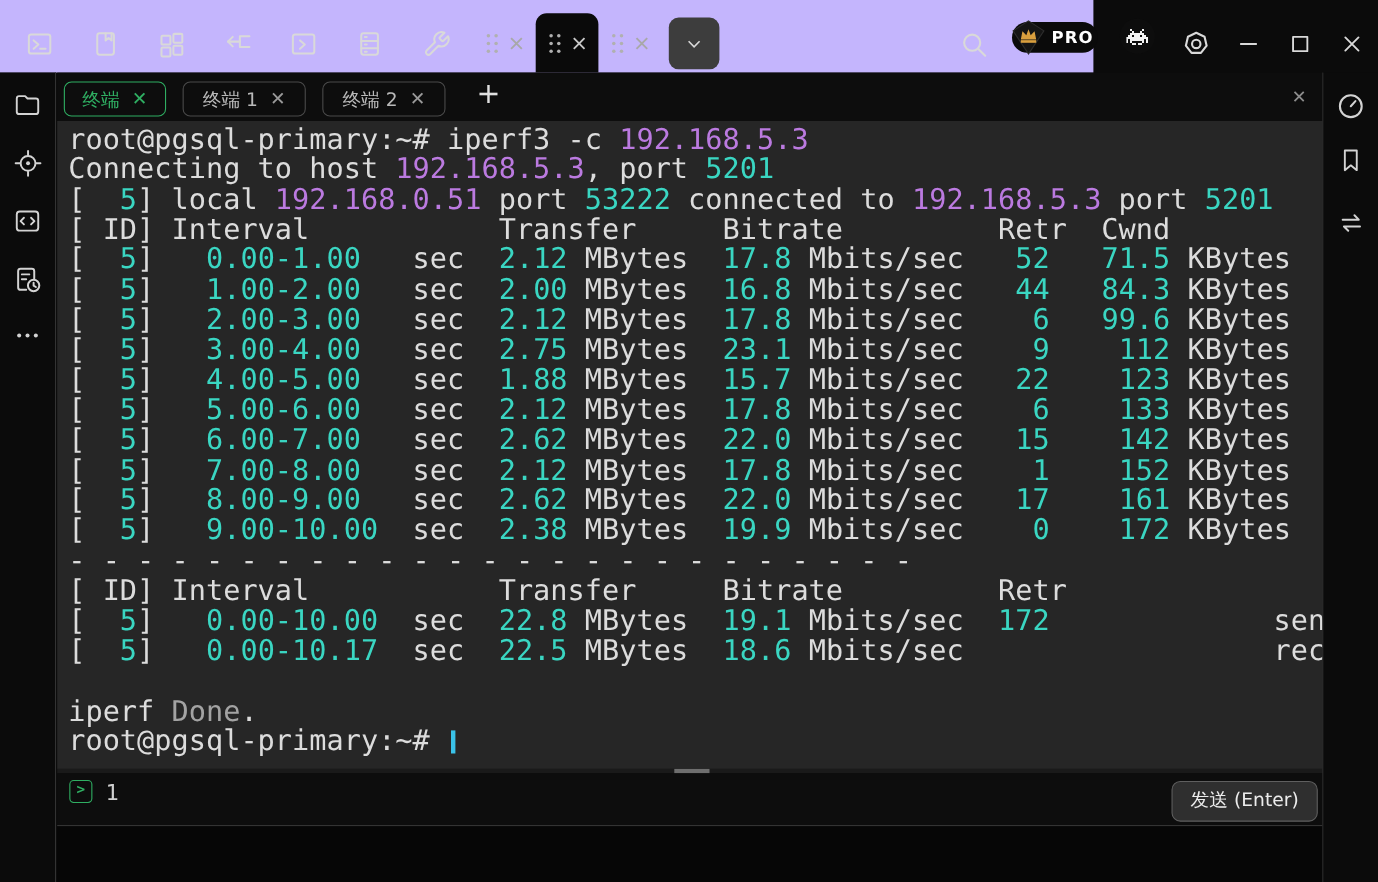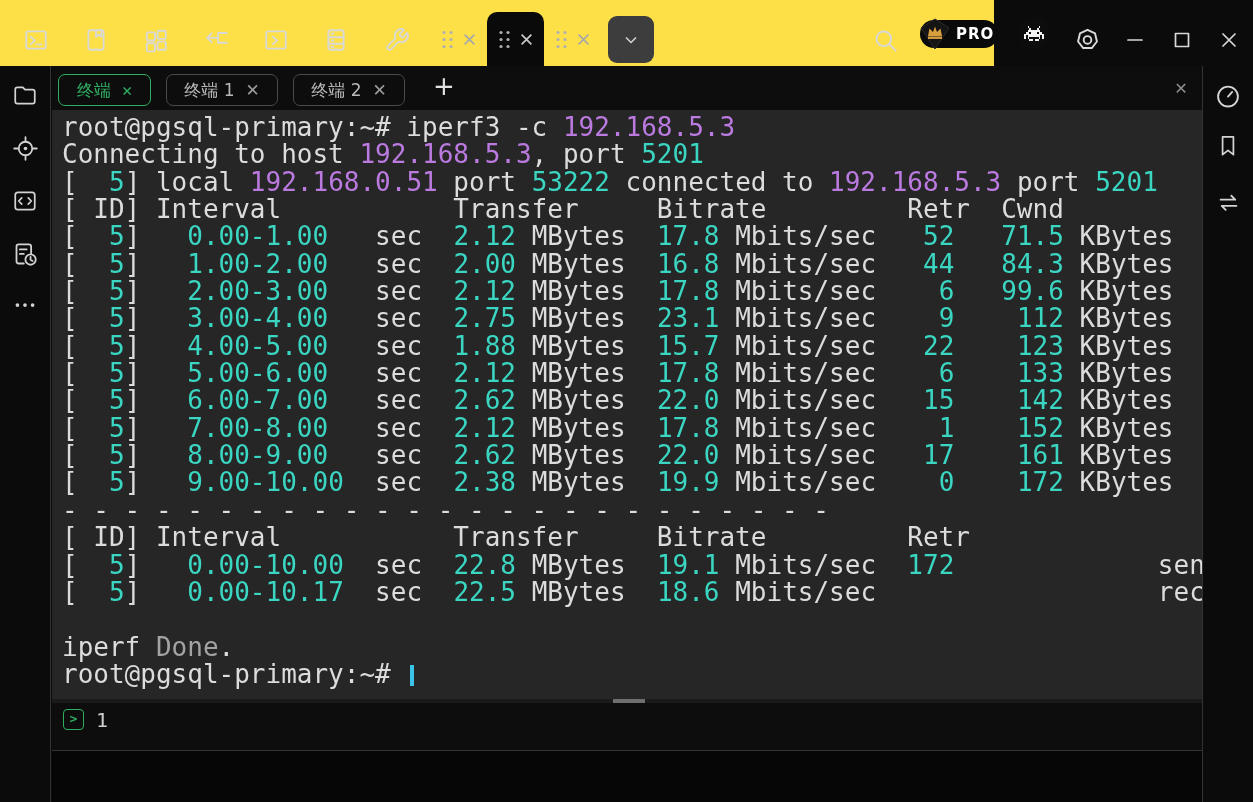--- a/index.html
+++ b/index.html
@@ -3,21 +3,21 @@
 <meta charset="utf-8">
 <style>
   * { margin:0; padding:0; box-sizing:border-box; }
   html,body { width:1253px; height:802px; }
   body {
     position:relative; overflow:hidden;
     background:#0b0b0b;
     font-family:"DejaVu Sans Mono","Liberation Mono",monospace;
   }
   
-  .toolbar { position:absolute; left:0; top:0; width:994px; height:66px; background:#fde047; }
+  .toolbar { position:absolute; left:0; top:0; width:994px; height:66px; background:#c4b5fd; }
   .tb-icon { position:absolute; top:26px; width:28px; height:28px; display:flex; align-items:center; justify-content:center; cursor:pointer; }
   .tb-icon svg { stroke:#d9d9d9; fill:none; stroke-width:1.7; stroke-linecap:round; stroke-linejoin:round; }
   .session-tabs { position:absolute; left:430px; top:12px; height:54px; display:flex; }
   .session-tab { width:57px; height:54px; display:flex; align-items:center; justify-content:center; gap:9px; }
   .session-tab.active { background:#0a0a0a; border-radius:10px 10px 0 0; }
   .session-tab svg { display:block; }
   .chevron-btn { position:absolute; left:608px; top:16px; width:46px; height:47px; background:#3d3d3d; border-radius:9px; display:flex; align-items:center; justify-content:center; }
   .chevron-btn svg { stroke:#d9d9d9; fill:none; stroke-width:1.8; }
   .pro-badge { position:absolute; left:920px; top:20px; width:78px; height:28px; background:#0a0a0a; border-radius:15px; display:flex; align-items:center; }
   .pro-diamond { position:absolute; left:-2px; top:-3px; width:34px; height:34px; }
@@ -277,21 +277,21 @@
     <svg width="27" height="27" viewBox="0 0 24 24">
         <path d="M5 9.5h13M14.5 6L18 9.5"></path>
         <path d="M19 15H6M9.5 18.5L6 15"></path>
       </svg>
   </div>
 </div>
 
 <div class="main">
 
   <div class="tabbar">
-    <div class="term-tab active" style="left:6px; width:93px;font-family:Liberation Mono, monospace;">
+    <div class="term-tab active" style="left:6px; width:93px;">
       <span>终端</span>
       <span class="x">✕</span>
     </div>
     <div class="term-tab" style="left:114px; width:112px;">
       <span>终端 1</span>
       <span class="x">✕</span>
     </div>
     <div class="term-tab" style="left:241px; width:112px;align-items:center;">
       <span>终端 2</span>
       <span class="x">✕</span>
@@ -304,16 +304,17 @@
     <pre><div><span class="seg-w">root@pgsql-primary:~# iperf3 -c </span><span class="seg-p">192.168.5.3</span></div><div><span class="seg-w">Connecting to host </span><span class="seg-p">192.168.5.3</span><span class="seg-w">, port </span><span class="seg-c">5201</span></div><div><span class="seg-w">[  </span><span class="seg-c">5</span><span class="seg-w">] local </span><span class="seg-p">192.168.0.51</span><span class="seg-w"> port </span><span class="seg-c">53222</span><span class="seg-w"> connected to </span><span class="seg-p">192.168.5.3</span><span class="seg-w"> port </span><span class="seg-c">5201</span></div><div><span class="seg-w">[ ID] Interval           Transfer     Bitrate         Retr  Cwnd</span></div><div><span class="seg-w">[  </span><span class="seg-c">5</span><span class="seg-w">]   </span><span class="seg-c">0.00-1.00</span><span class="seg-w">   sec  </span><span class="seg-c">2.12</span><span class="seg-w"> MBytes  </span><span class="seg-c">17.8</span><span class="seg-w"> Mbits/sec</span><span class="seg-c">   52</span><span class="seg-c">   71.5</span><span class="seg-w"> KBytes</span></div><div><span class="seg-w">[  </span><span class="seg-c">5</span><span class="seg-w">]   </span><span class="seg-c">1.00-2.00</span><span class="seg-w">   sec  </span><span class="seg-c">2.00</span><span class="seg-w"> MBytes  </span><span class="seg-c">16.8</span><span class="seg-w"> Mbits/sec</span><span class="seg-c">   44</span><span class="seg-c">   84.3</span><span class="seg-w"> KBytes</span></div><div><span class="seg-w">[  </span><span class="seg-c">5</span><span class="seg-w">]   </span><span class="seg-c">2.00-3.00</span><span class="seg-w">   sec  </span><span class="seg-c">2.12</span><span class="seg-w"> MBytes  </span><span class="seg-c">17.8</span><span class="seg-w"> Mbits/sec</span><span class="seg-c">    6</span><span class="seg-c">   99.6</span><span class="seg-w"> KBytes</span></div><div><span class="seg-w">[  </span><span class="seg-c">5</span><span class="seg-w">]   </span><span class="seg-c">3.00-4.00</span><span class="seg-w">   sec  </span><span class="seg-c">2.75</span><span class="seg-w"> MBytes  </span><span class="seg-c">23.1</span><span class="seg-w"> Mbits/sec</span><span class="seg-c">    9</span><span class="seg-c">    112</span><span class="seg-w"> KBytes</span></div><div><span class="seg-w">[  </span><span class="seg-c">5</span><span class="seg-w">]   </span><span class="seg-c">4.00-5.00</span><span class="seg-w">   sec  </span><span class="seg-c">1.88</span><span class="seg-w"> MBytes  </span><span class="seg-c">15.7</span><span class="seg-w"> Mbits/sec</span><span class="seg-c">   22</span><span class="seg-c">    123</span><span class="seg-w"> KBytes</span></div><div><span class="seg-w">[  </span><span class="seg-c">5</span><span class="seg-w">]   </span><span class="seg-c">5.00-6.00</span><span class="seg-w">   sec  </span><span class="seg-c">2.12</span><span class="seg-w"> MBytes  </span><span class="seg-c">17.8</span><span class="seg-w"> Mbits/sec</span><span class="seg-c">    6</span><span class="seg-c">    133</span><span class="seg-w"> KBytes</span></div><div><span class="seg-w">[  </span><span class="seg-c">5</span><span class="seg-w">]   </span><span class="seg-c">6.00-7.00</span><span class="seg-w">   sec  </span><span class="seg-c">2.62</span><span class="seg-w"> MBytes  </span><span class="seg-c">22.0</span><span class="seg-w"> Mbits/sec</span><span class="seg-c">   15</span><span class="seg-c">    142</span><span class="seg-w"> KBytes</span></div><div><span class="seg-w">[  </span><span class="seg-c">5</span><span class="seg-w">]   </span><span class="seg-c">7.00-8.00</span><span class="seg-w">   sec  </span><span class="seg-c">2.12</span><span class="seg-w"> MBytes  </span><span class="seg-c">17.8</span><span class="seg-w"> Mbits/sec</span><span class="seg-c">    1</span><span class="seg-c">    152</span><span class="seg-w"> KBytes</span></div><div><span class="seg-w">[  </span><span class="seg-c">5</span><span class="seg-w">]   </span><span class="seg-c">8.00-9.00</span><span class="seg-w">   sec  </span><span class="seg-c">2.62</span><span class="seg-w"> MBytes  </span><span class="seg-c">22.0</span><span class="seg-w"> Mbits/sec</span><span class="seg-c">   17</span><span class="seg-c">    161</span><span class="seg-w"> KBytes</span></div><div><span class="seg-w">[  </span><span class="seg-c">5</span><span class="seg-w">]   </span><span class="seg-c">9.00-10.00</span><span class="seg-w">  sec  </span><span class="seg-c">2.38</span><span class="seg-w"> MBytes  </span><span class="seg-c">19.9</span><span class="seg-w"> Mbits/sec</span><span class="seg-c">    0</span><span class="seg-c">    172</span><span class="seg-w"> KBytes</span></div><div><span class="seg-w">- - - - - - - - - - - - - - - - - - - - - - - - -</span></div><div><span class="seg-w">[ ID] Interval           Transfer     Bitrate         Retr</span></div><div><span class="seg-w">[  </span><span class="seg-c">5</span><span class="seg-w">]   </span><span class="seg-c">0.00-10.00</span><span class="seg-w">  sec  </span><span class="seg-c">22.8</span><span class="seg-w"> MBytes  </span><span class="seg-c">19.1</span><span class="seg-w"> Mbits/sec</span><span class="seg-c">  172</span><span class="seg-w">             sender</span></div><div><span class="seg-w">[  </span><span class="seg-c">5</span><span class="seg-w">]   </span><span class="seg-c">0.00-10.17</span><span class="seg-w">  sec  </span><span class="seg-c">22.5</span><span class="seg-w"> MBytes  </span><span class="seg-c">18.6</span><span class="seg-w"> Mbits/sec</span><span class="seg-w">                  receiver</span></div><div>&nbsp;</div><div><span class="seg-w">iperf </span><span class="seg-k">Done</span><span class="seg-w">.</span></div><div><span class="seg-w">root@pgsql-primary:~# </span><span class="cursor"></span></div></pre>
   </div>
 
   <div class="hscroll">
     <div class="thumb"></div>
   </div>
 
   <div class="inputbar">
     <div class="prompt-box">&gt;</div>
     <input class="cmd-input" type="text" value="1" style="">
+    <div class="send-btn">发送 (Enter)</div>
   </div>
 
   <div class="footer"></div>
 </div>
 
 </body></html>

